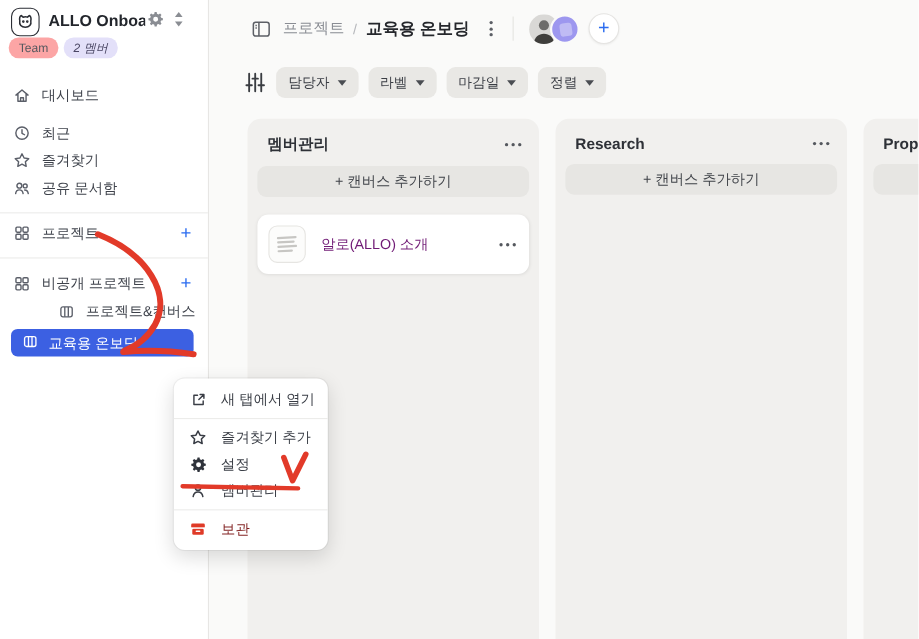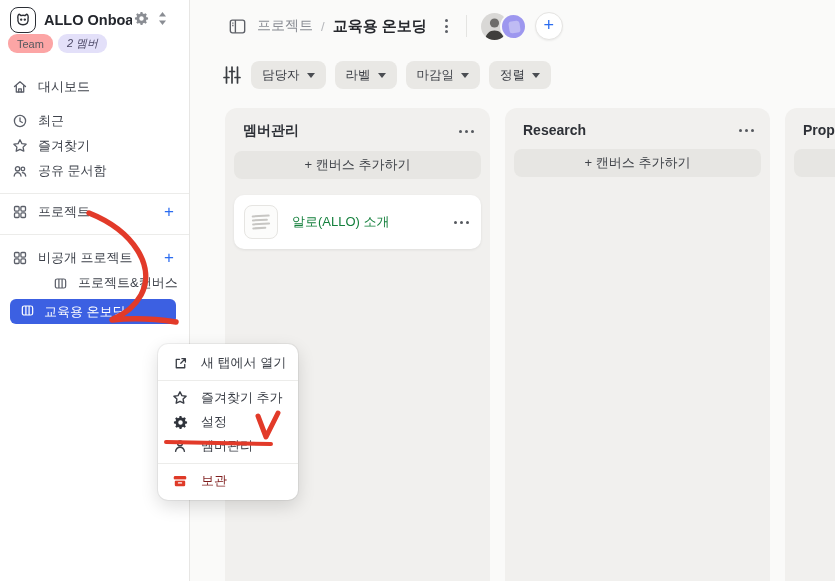--- a/index.html
+++ b/index.html
@@ -47,21 +47,21 @@
   .col { width:265px; height:520px; background:#f1f0ee; border-radius:12px; flex:none; }
   .col-head { display:flex; justify-content:space-between; align-items:center; padding:14px 16px 0 18px; }
   .col-title { font-size:14px; font-weight:bold; color:#2e3137; }
   .dots { display:flex; gap:3px; cursor:pointer; padding:4px 0; }
   .dots i { width:3px; height:3px; border-radius:50%; background:#55585e; }
   .add-canvas { margin:11px 9px 0; height:28px; background:#e7e6e3; border-radius:8px; display:flex; align-items:center; justify-content:center; font-size:13px; color:#3f4248; cursor:pointer; }
   .card { margin:16px 9px 0; height:54px; background:#fff; border-radius:10px; box-shadow:0 1px 3px rgba(0,0,0,.08); display:flex; align-items:center; padding:0 12px 0 10px; gap:14px; cursor:pointer; }
   .thumb { width:34px; height:34px; border:1px solid #e6e5e2; background:#fcfcfb; border-radius:8px; flex:none; display:flex; align-items:center; justify-content:center; }
   .thumb .stack { width:18px; height:14px; display:flex; flex-direction:column; gap:2px; transform:rotate(-3deg); }
   .thumb .stack i { height:2.4px; background:#c7c6c3; border-radius:1px; }
-  .card-title { flex:1; font-size:13px; color:#15803d; white-space:nowrap; overflow:hidden; }
+  .card-title { flex:1; font-size:13px; color:#701a75; white-space:nowrap; overflow:hidden; }
 
   
   .cmenu { position:absolute; left:158px; top:344px; width:140px; background:#fff; border-radius:10px; box-shadow:0 0 0 1px rgba(0,0,0,.05), 0 6px 18px rgba(0,0,0,.14); padding:7px 0; z-index:30; }
   .cm-item { height:24px; display:flex; align-items:center; gap:13px; padding-left:14px; font-size:13px; color:#3a3e46; cursor:pointer; white-space:nowrap; }
   .cm-item .ic { display:flex; width:16px; justify-content:center; }
   .cm-div { height:1px; background:#ececea; margin:5px 0; }
   .cm-item.danger { color:#7f1d1d; }
 
   
   .annotations { position:absolute; left:0; top:0; width:835px; height:581px; z-index:40; pointer-events:none; }

